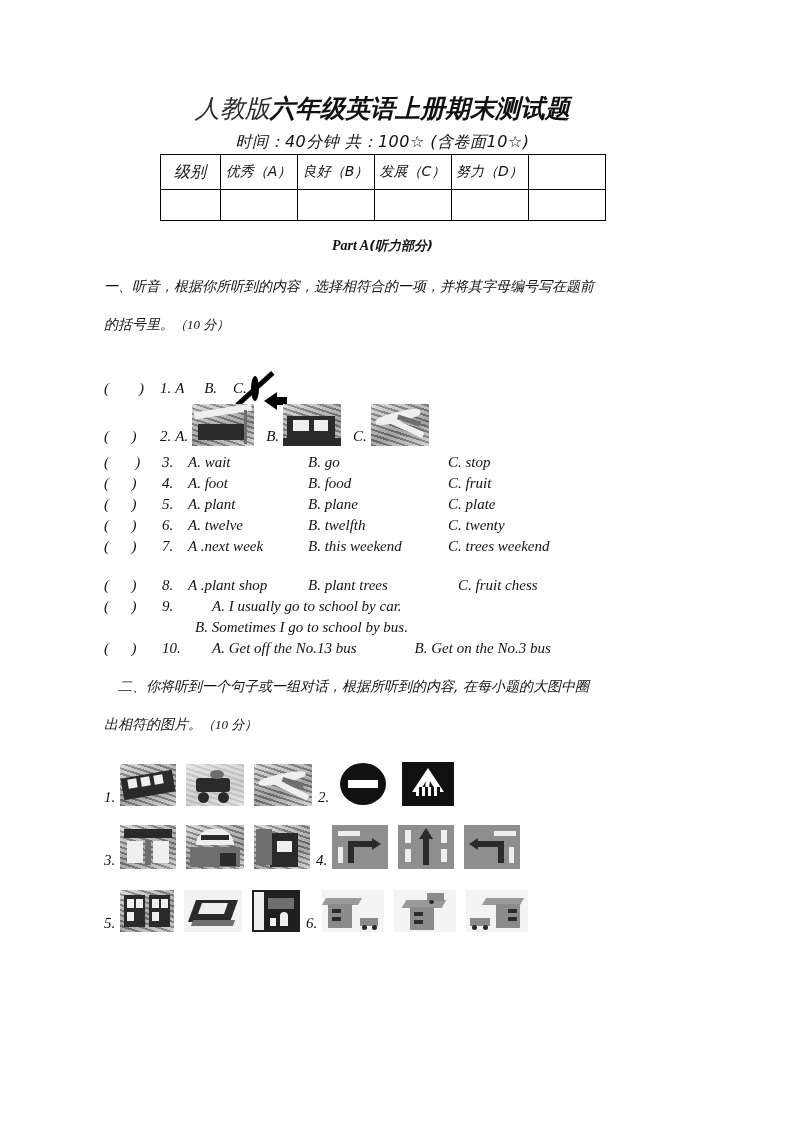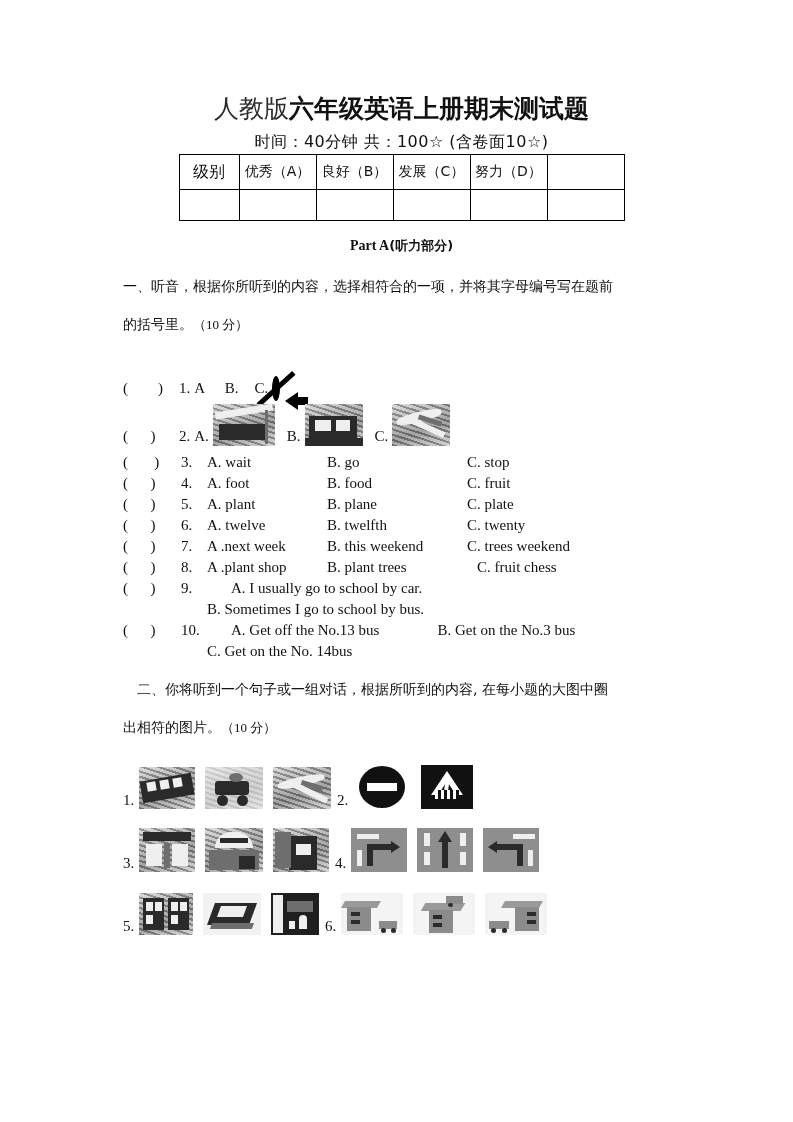--- a/index.html
+++ b/index.html
@@ -17,23 +17,24 @@
   }
   .page {
     position: absolute;
     left: 0; top: 0;
     width: 793px;
     height: 1122px;
     background: #fff;
   }
   .content {
     position: absolute;
-    left: 123px;
+    left: 104px;
     top: 92px;
     width: 557px;
+    font-style: italic;
   }
 
   
   .doc-title {
     text-align: center;
     font-size: 25px;
     line-height: 34px;
     font-weight: bold;
     letter-spacing: 0px;
     white-space: nowrap;
@@ -268,20 +269,21 @@
   }
   .q-row .paren { flex: 0 0 58px; }
   .q-row .num { flex: 0 0 26px; }
   .q-row .oa  { flex: 0 0 120px; }
   .q-row .ob  { flex: 0 0 140px; }
   .q-row .oc  { flex: 0 0 auto; }
   .q-row .full { flex: 0 0 auto; margin-left: 24px; }
   .q-sub {
     display: flex;
     white-space: pre;
+    gap: 7px;
   }
   .q-sub .pad { flex: 0 0 84px; }
 
   
   .grid-section { margin-top: 4px; }
   .grid-row {
     display: flex;
     align-items: flex-end;
     height: 60px;
     margin-bottom: 3px;
@@ -426,21 +428,21 @@
         <span class="num">7.</span>
         <span class="oa">A .next week</span>
         <span class="ob">B. this weekend</span>
         <span class="oc">C. trees weekend</span>
       </div>
 
       <div class="q-row">
         <span class="paren">(      )</span>
         <span class="num">8.</span>
         <span class="oa">A .plant shop</span>
-        <span class="ob" style="flex:0 0 150px;">B. plant trees</span>
+        <span class="ob" style="flex:0 0 150px;margin-top:18px;">B. plant trees</span>
         <span class="oc">C. fruit chess</span>
       </div>
 
       <div class="q-row">
         <span class="paren">(      )</span>
         <span class="num">9.</span>
         <span class="full">A. I usually go to school by car.</span>
       </div>
       <div class="q-sub">
         <span class="pad"></span>
@@ -448,24 +450,20 @@
       </div>
       <div class="q-sub">
         <span class="pad"></span>
       </div>
 
       <div class="q-row">
         <span class="paren">(      )</span>
         <span class="num">10.</span>
         <span class="full" style="padding-right:34px;">A. Get off the No.13 bus</span>
         <span class="full">B. Get on the No.3 bus</span>
-      </div>
-      <div class="q-sub">
-        <span class="pad"></span>
-        <span>C. Get on the No. 14bus</span>
       </div>
 
     </div>
 
     <div class="instruction indent" style="margin-top:10px;">二、你将听到一个句子或一组对话，根据所听到的内容, 在每小题的大图中圈</div>
     <div class="instruction"><span>出相符的图片。</span><span class="pts">（10 分）</span></div>
 
     <div class="grid-section">
 
       <div class="grid-row">

